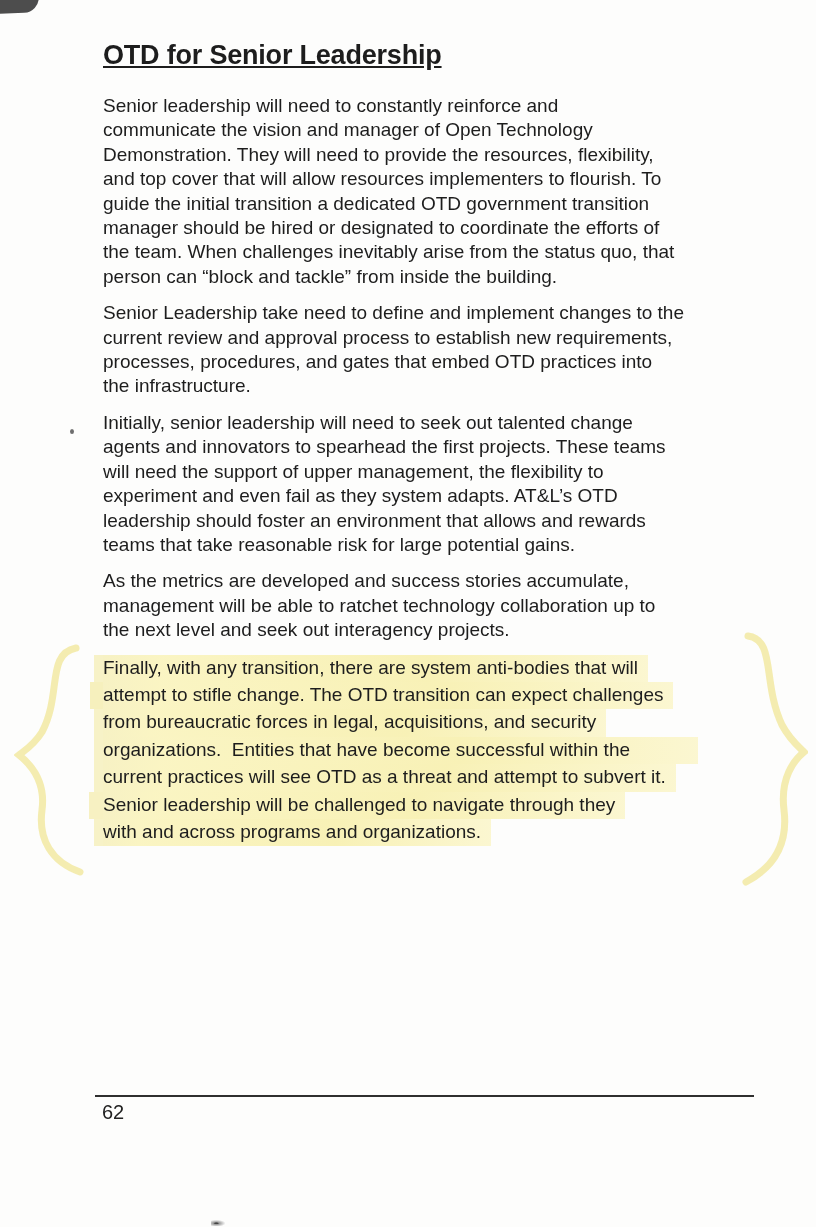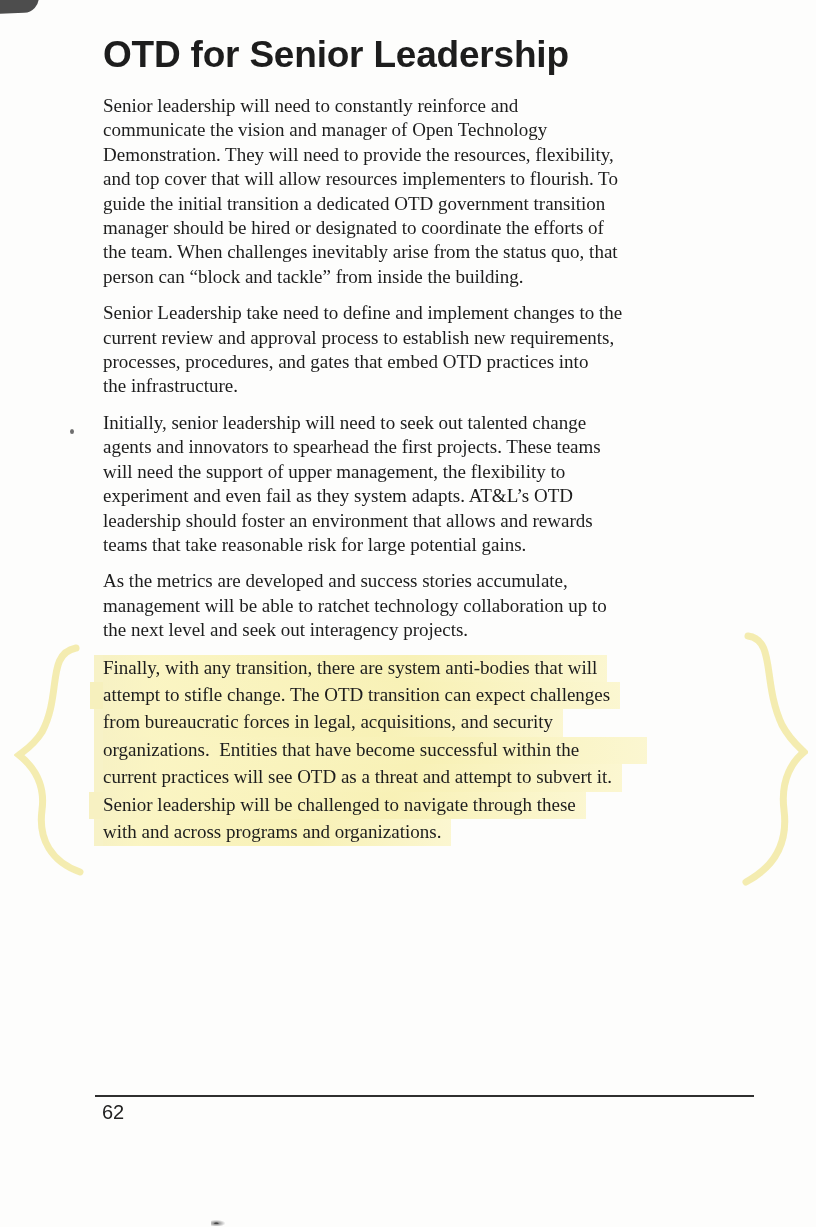--- a/index.html
+++ b/index.html
@@ -6,25 +6,25 @@
   body {
     width: 816px; height: 1227px;
     background: #fdfdfc;
     font-family: "Liberation Sans", sans-serif;
     color: #1d1d1d;
     position: relative;
     overflow: hidden;
   }
   .content { position: absolute; left: 103px; top: 40px; width: 675px; }
   .title {
-    font-size: 37px; font-weight: 700; line-height: 30px;
-    margin: 0 0 24px 0; letter-spacing: -0.2px;
+    font-size: 27px; font-weight: 700; line-height: 30px;
+    margin: 0 0 24px 0; letter-spacing: -0.2px; text-decoration: underline;
   }
   .para { margin: 0 0 12px 0; }
-  .line { line-height: 24.4px; font-size: 19px; white-space: pre; font-family: Liberation Serif, serif; }
+  .line { line-height: 24.4px; font-size: 19px; white-space: pre; }
   .txt { display: inline-block; }
   
   .para-hl .txt {
     background: linear-gradient(90deg,
       rgba(242,232,150,0.55),
       rgba(250,244,190,0.92) 10%,
       rgba(247,239,170,0.85) 60%,
       rgba(251,246,205,0.92));
     box-shadow: -9px 0 0 rgba(243,233,155,0.55);
     padding: 1px 10px 2px 0;
@@ -119,21 +119,21 @@
         <div class="line"><span class="txt">the next level and seek out interagency projects.</span></div>
       </div>
 
     <div class="para para-hl">
 
     <div class="line"><span class="txt">Finally, with any transition, there are system anti-bodies that will</span></div>
         <div class="line"><span class="txt">attempt to stifle change. The OTD transition can expect challenges</span></div>
         <div class="line"><span class="txt">from bureaucratic forces in legal, acquisitions, and security</span></div>
         <div class="line"><span class="txt">organizations.  Entities that have become successful within the</span></div>
         <div class="line"><span class="txt">current practices will see OTD as a threat and attempt to subvert it.</span></div>
-        <div class="line"><span class="txt">Senior leadership will be challenged to navigate through these</span></div>
+        <div class="line"><span class="txt">Senior leadership will be challenged to navigate through they</span></div>
         <div class="line"><span class="txt">with and across programs and organizations.</span></div>
       </div>
   </div>
 
   <div class="footer-rule"></div>
   <div class="page-number">62</div>
 
 </div>
 
 </body></html>

